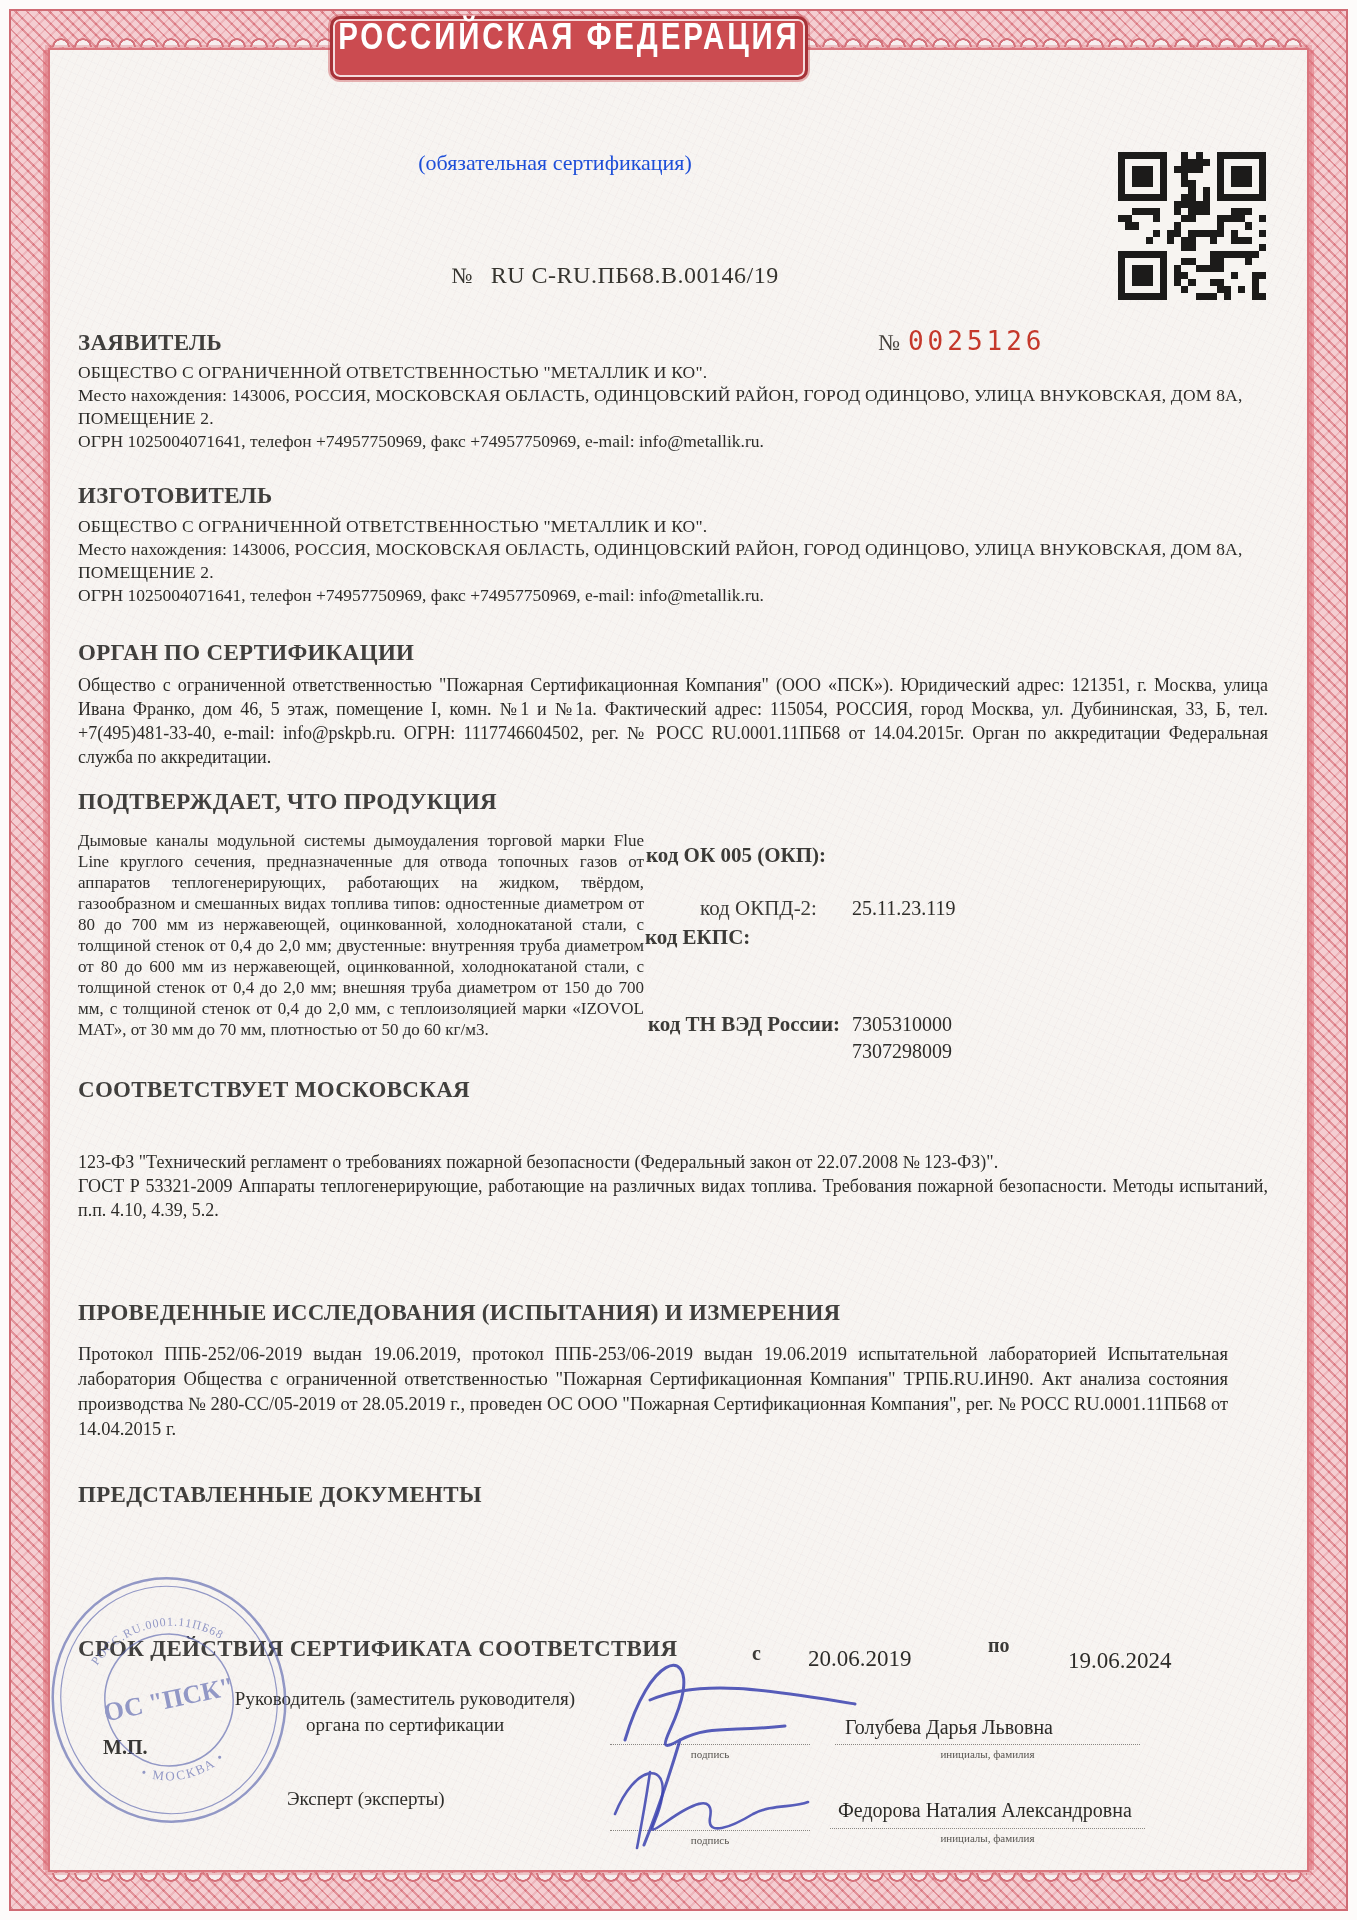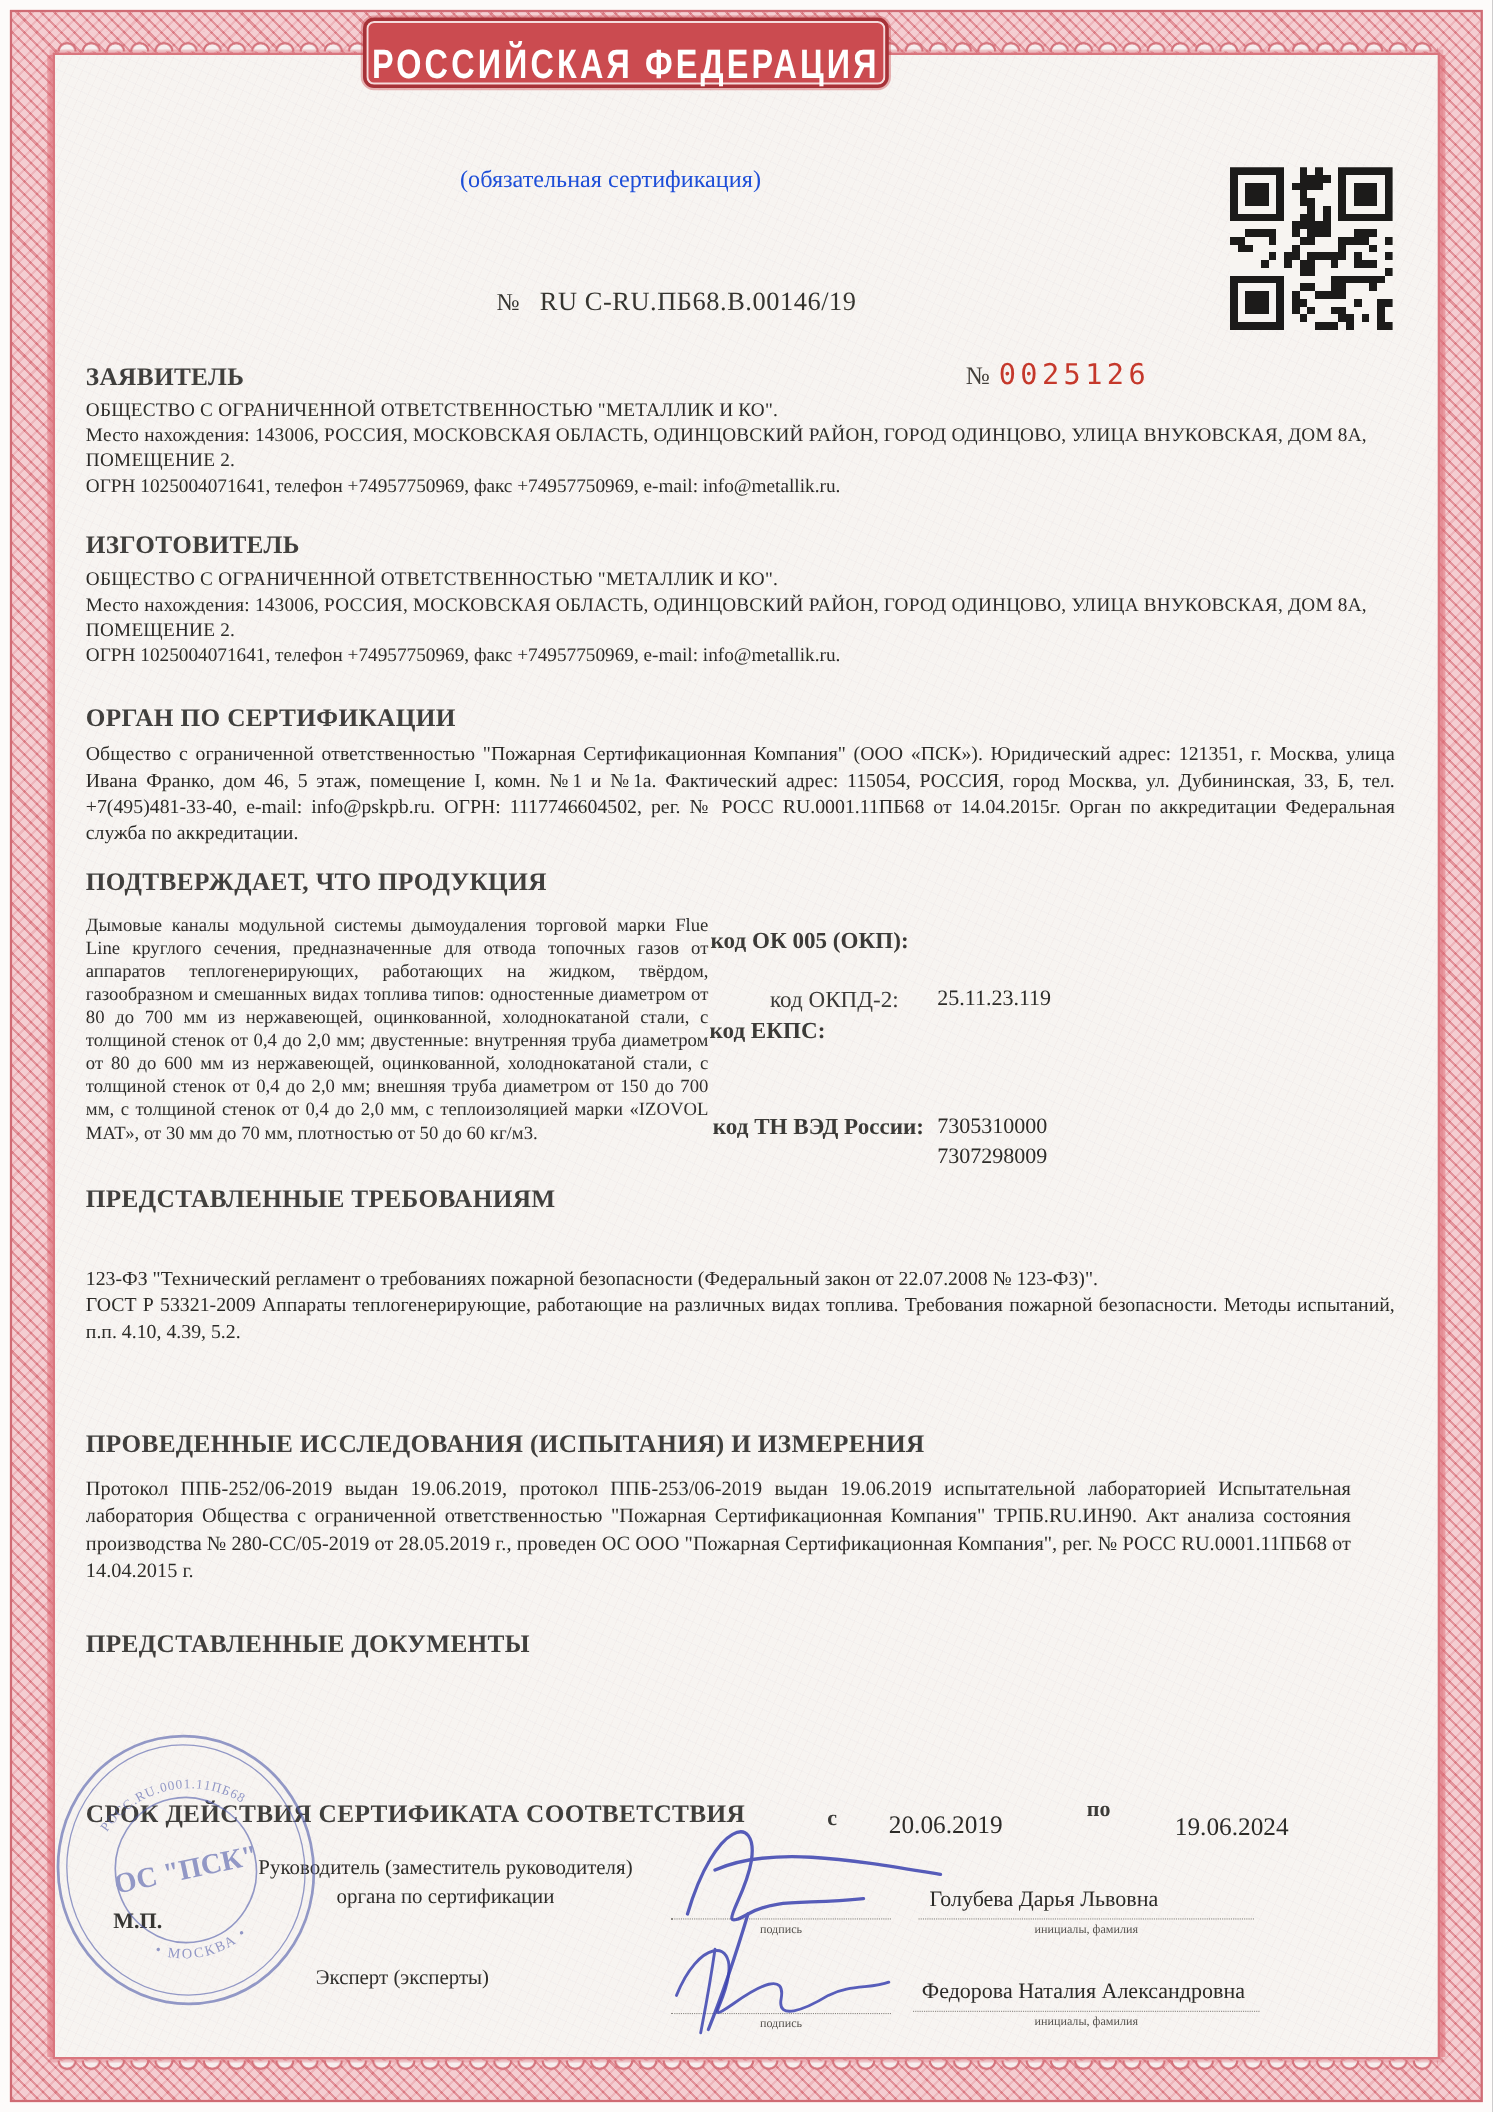--- a/index.html
+++ b/index.html
@@ -40,21 +40,21 @@
     background-image:radial-gradient(circle at 11px 18px, rgba(247,240,240,.95) 0 6.5px, #d3717a 7px 8.5px, transparent 9px);
     background-size:22px 18px;
   }
   .content{position:absolute;inset:0;}
   .abs{position:absolute;}
   
   .banner{
     left:330px;top:16px;width:472px;height:58px;
     background:#cb4b50;border:3px solid #a63238;border-radius:10px;
     box-shadow:inset 0 0 0 2px rgba(255,255,255,.8), 0 0 0 2px rgba(203,75,80,.4);
-    display:flex;align-items:flex-end;justify-content:center;
+    display:flex;align-items:flex-start;justify-content:center;
   }
   .banner span{
     font-family:"Liberation Sans",sans-serif;font-weight:bold;font-size:31px;
     letter-spacing:3px;color:#fff;transform:scale(.95,1.2);white-space:nowrap;
   }
   .doc-title{left:0;width:1110px;top:103px;text-align:center;font-size:38px;letter-spacing:1px;color:#4c4a47;}
   .doc-subtitle{left:0;width:1110px;top:150px;text-align:center;font-size:22px;color:#1d4ed8;}
   .qr{left:1118px;top:152px;width:148px;height:148px;}
   .qr svg{width:100%;height:100%;}
   .cert-no{left:0;width:1230px;top:262px;text-align:center;font-size:24px;color:#35342f;letter-spacing:.5px;}
@@ -265,21 +265,21 @@
     <div class="abs prod-desc">Дымовые каналы модульной системы дымоудаления торговой марки Flue Line круглого сечения, предназначенные для отвода топочных газов от аппаратов теплогенерирующих, работающих на жидком, твёрдом, газообразном и смешанных видах топлива типов: одностенные диаметром от 80 до 700 мм из нержавеющей, оцинкованной, холоднокатаной стали, с толщиной стенок от 0,4 до 2,0 мм; двустенные: внутренняя труба диаметром от 80 до 600 мм из нержавеющей, оцинкованной, холоднокатаной стали, с толщиной стенок от 0,4 до 2,0 мм; внешняя труба диаметром от 150 до 700 мм, с толщиной стенок от 0,4 до 2,0 мм, с теплоизоляцией марки «IZOVOL МАТ», от 30 мм до 70 мм, плотностью от 50 до 60 кг/м3.</div>
 
     <div class="abs code-label" style="left:646px;top:843px;">код ОК 005 (ОКП):</div>
     <div class="abs code-label light" style="left:700px;top:896px;">код ОКПД-2:</div>
     <div class="abs code-val" style="left:852px;top:897px;">25.11.23.119</div>
     <div class="abs code-label" style="left:645px;top:925px;">код ЕКПС:</div>
     <div class="abs code-label" style="left:648px;top:1012px;">код ТН ВЭД России:</div>
     <div class="abs code-val" style="left:852px;top:1013px;">7305310000</div>
     <div class="abs code-val" style="left:852px;top:1040px;">7307298009</div>
 
-    <div class="abs h1" style="left:78px;top:1077px;">ПРЕДСТАВЛЕННЫЕ ТРЕБОВАНИЯМ</div>
+    <div class="abs h1" style="left:78px;top:1077px;">СООТВЕТСТВУЕТ МОСКОВСКАЯ</div>
     <div class="abs body-block" style="top:1150px;font-size:18px;line-height:24px;">
       <div>123-ФЗ "Технический регламент о требованиях пожарной безопасности (Федеральный закон от 22.07.2008 № 123-ФЗ)".</div>
       <div class="just">ГОСТ Р 53321-2009 Аппараты теплогенерирующие, работающие на различных видах топлива. Требования пожарной безопасности. Методы испытаний, п.п. 4.10, 4.39, 5.2.</div>
     </div>
 
     <div class="abs h1" style="left:78px;top:1300px;">ПРОВЕДЕННЫЕ ИССЛЕДОВАНИЯ (ИСПЫТАНИЯ) И ИЗМЕРЕНИЯ</div>
     <div class="abs body-block just" style="top:1342px;width:1150px;font-size:18.5px;line-height:25px;">Протокол ППБ-252/06-2019 выдан 19.06.2019, протокол ППБ-253/06-2019 выдан 19.06.2019 испытательной лабораторией Испытательная лаборатория Общества с ограниченной ответственностью "Пожарная Сертификационная Компания" ТРПБ.RU.ИН90. Акт анализа состояния производства № 280-СС/05-2019 от 28.05.2019 г., проведен ОС ООО "Пожарная Сертификационная Компания", рег. № РОСС RU.0001.11ПБ68 от 14.04.2015 г.</div>
 
     <div class="abs h1" style="left:78px;top:1482px;">ПРЕДСТАВЛЕННЫЕ ДОКУМЕНТЫ</div>
 

